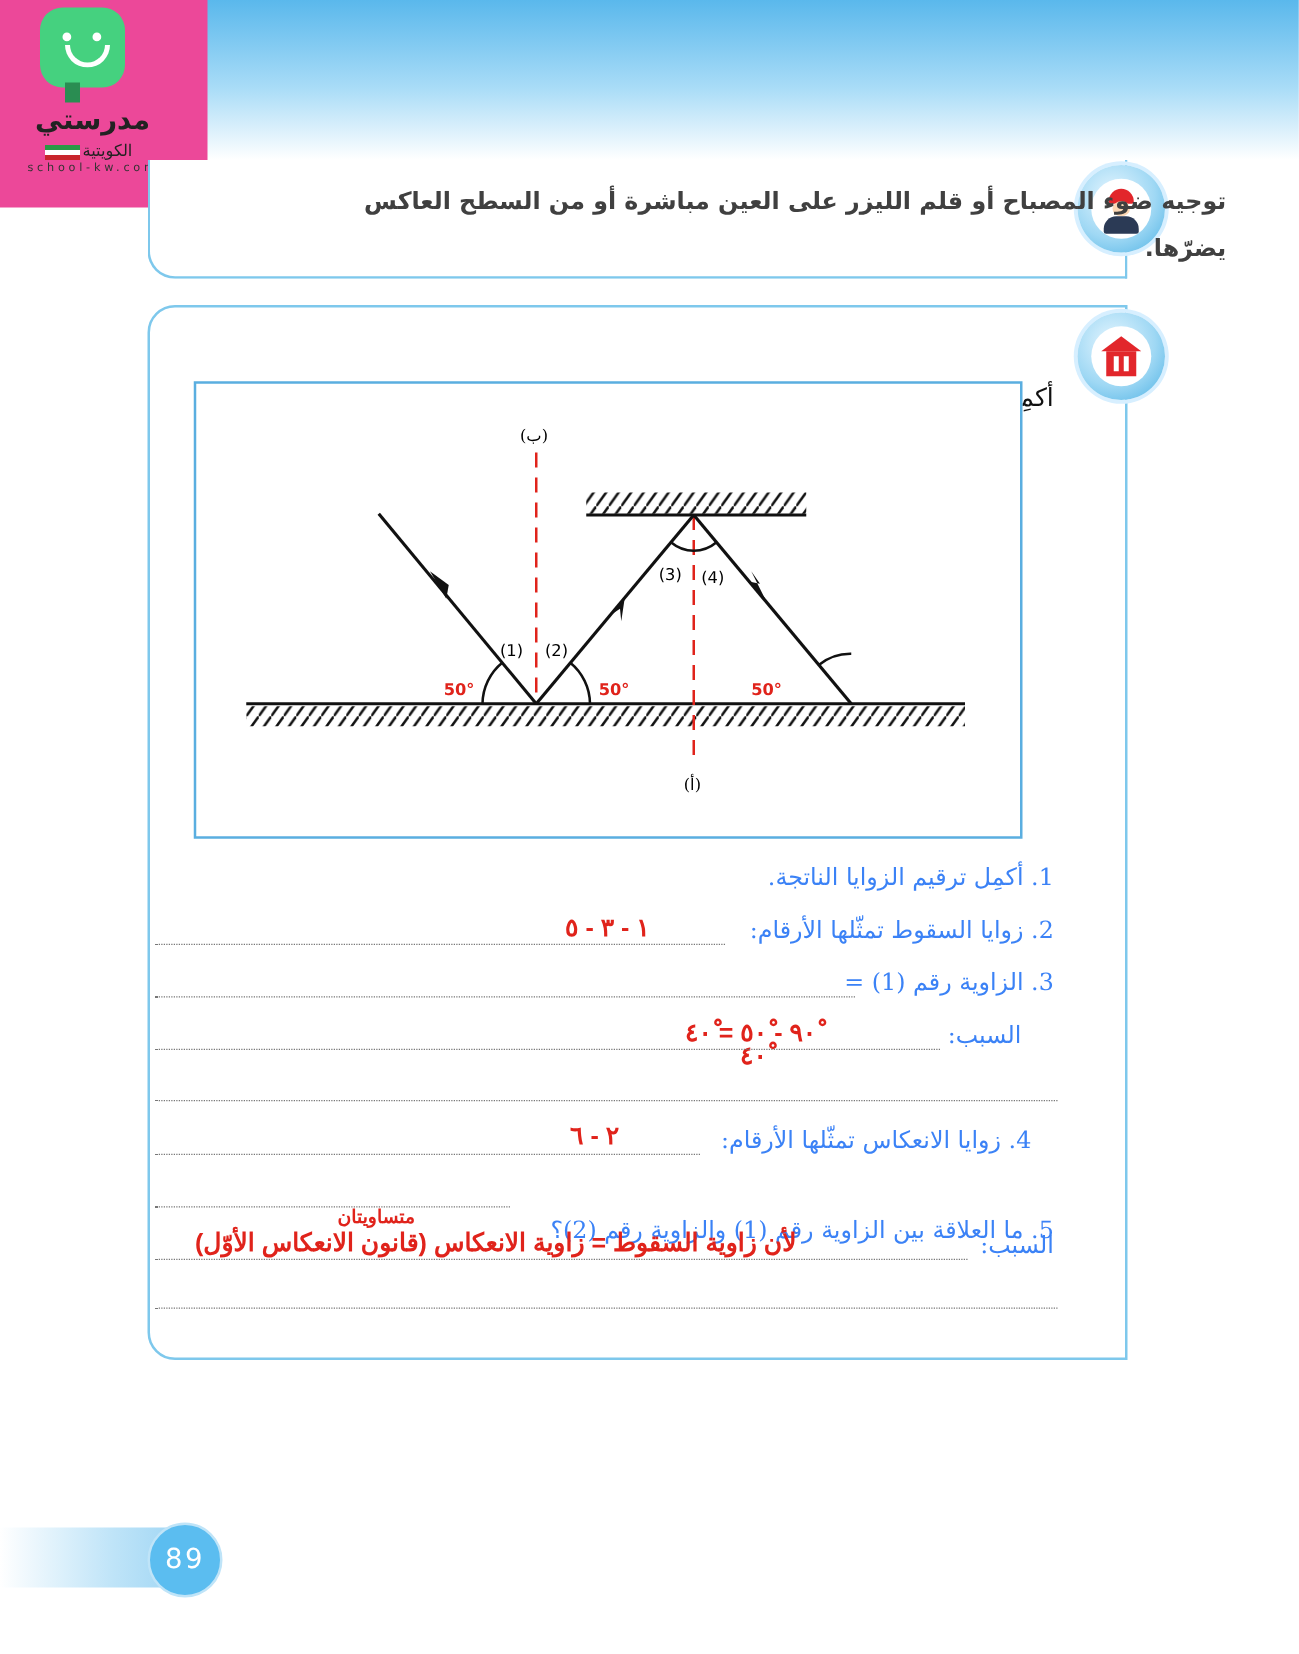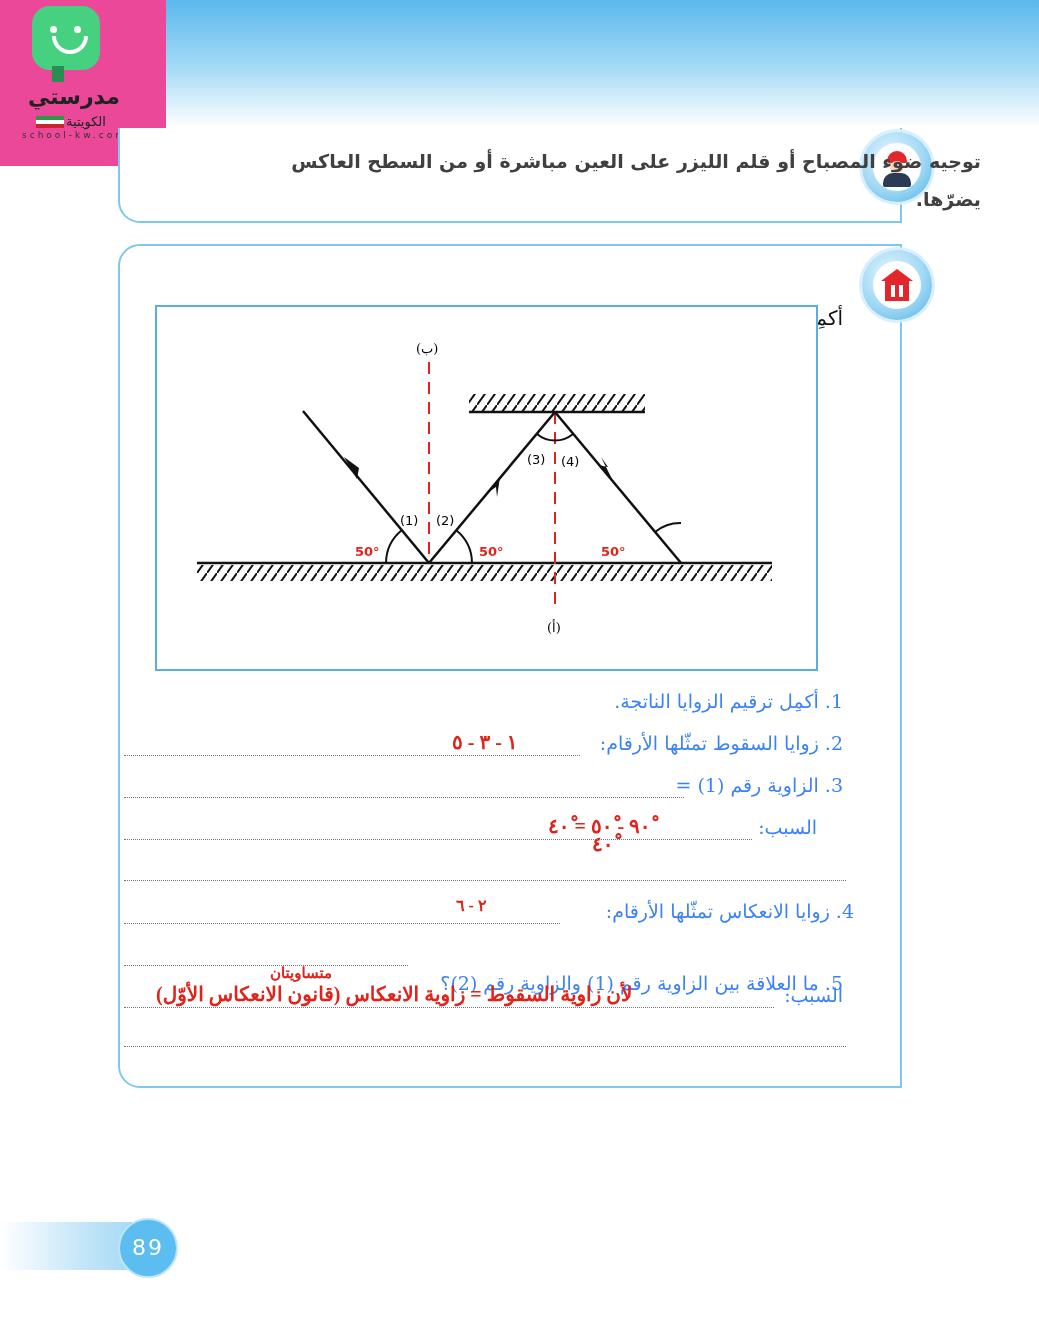--- a/index.html
+++ b/index.html
@@ -36,21 +36,21 @@
   .home-body{position:absolute;left:12px;top:20px;width:24px;height:20px;background:#e2262b;}
   .home-fig{position:absolute;top:24px;width:4px;height:12px;background:#fff;}
 
   .main-box{position:absolute;left:118px;top:244px;width:780px;height:840px;border:2px solid #7ec8ec;border-radius:22px 0 0 22px;background:#fff;}
   .prompt{position:absolute;right:196px;top:262px;direction:rtl;font-family:"DejaVu Serif","Liberation Serif",serif;font-size:20px;margin-top:44px;}
 
   .diagram{position:absolute;left:155px;top:305px;width:659px;height:362px;border:2px solid #5aaee0;background:#fff;}
   .diagram svg{position:absolute;left:0;top:0;}
 
   .q{position:absolute;direction:rtl;font-family:"DejaVu Serif","Liberation Serif",serif;font-size:19px;color:#3b82f6;white-space:nowrap;}
-  .ans{position:absolute;direction:rtl;font-weight:bold;color:#e0231b;white-space:nowrap;font-family:Liberation Serif, serif;}
+  .ans{position:absolute;direction:rtl;font-weight:bold;color:#e0231b;white-space:nowrap;font-family:Liberation Sans, sans-serif;}
   .dots{position:absolute;border-bottom:1px dotted #777;height:0;}
 
   .page-band{position:absolute;left:0;top:1222px;width:150px;height:48px;
              background:linear-gradient(90deg,#ffffff 0%,#bfe4f8 60%,#9dd5f4 100%);}
   .page-circle{position:absolute;left:118px;top:1218px;width:56px;height:56px;border-radius:50%;background:#5bbdf0;border:2px solid #bfe4f8;
                color:#fff;text-align:center;line-height:56px;font-size:22px;letter-spacing:2px;}
 </style>
 </head>
 <body>
 
@@ -139,25 +139,25 @@
   <span>3</span>. <span>الزاوية رقم (1) =</span>
 </div>
 <div class="dots" style="left:124px;top:797px;width:560px;"></div>
 <div class="ans" style="left:592px;top:816px;font-size:20px;margin-top:16px;">٤٠ْ</div>
 
 <div class="q" style="right:222px;top:816px;">السبب:</div>
 <div class="dots" style="left:124px;top:839px;width:628px;"></div>
 <div class="ans" style="left:548px;top:814px;font-size:20px;">٩٠ْ - ٥٠ْ = ٤٠ْ</div>
 <div class="dots" style="left:124px;top:880px;width:722px;"></div>
 
-<div class="q" style="right:185px;top:900px;">
+<div class="q" style="right:214px;top:900px;">
   <span>4</span>. <span>زوايا الانعكاس تمثّلها الأرقام:</span>
 </div>
 <div class="dots" style="left:124px;top:923px;width:436px;"></div>
-<div class="ans" style="left:456px;top:896px;font-size:16px;">٢ - ٦</div>
+<div class="ans" style="left:456px;top:896px;font-size:20px;">٢ - ٦</div>
 
 <div class="q" style="right:196px;top:972px;">
   <span>5</span>. <span>ما العلاقة بين الزاوية رقم (1) والزاوية رقم (2)؟</span>
 </div>
 <div class="dots" style="left:124px;top:965px;width:284px;"></div>
 <div class="ans" style="left:270px;top:964px;font-size:15px;">متساويتان</div>
 
 <div class="q" style="right:196px;top:984px;">السبب:</div>
 <div class="dots" style="left:124px;top:1007px;width:650px;"></div>
 <div class="ans" style="left:156px;top:982px;font-size:20px;">لأن زاوية السقوط = زاوية الانعكاس (قانون الانعكاس الأوّل)</div>

